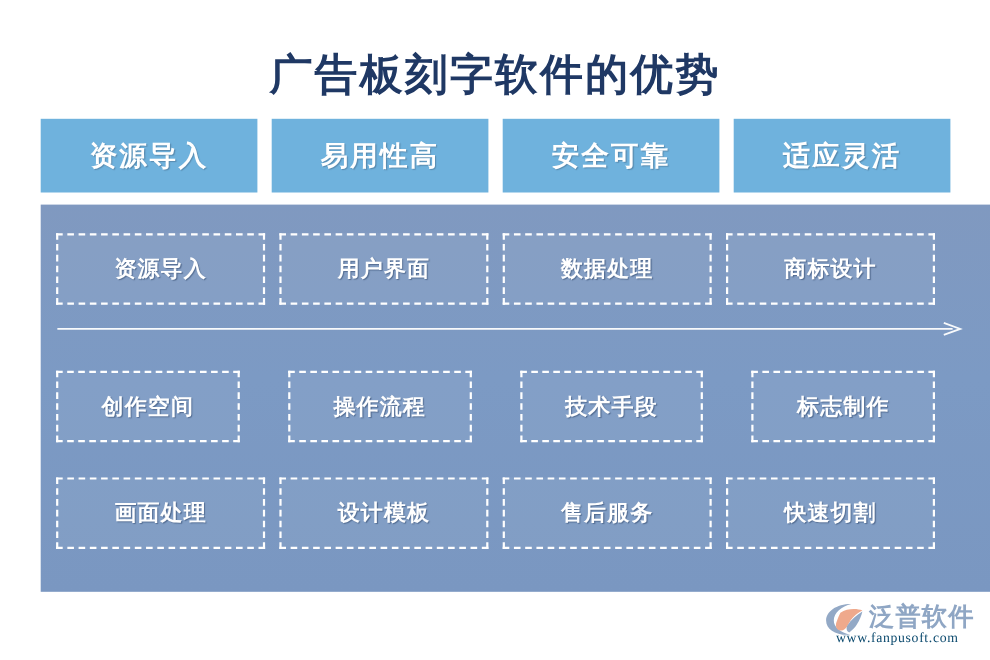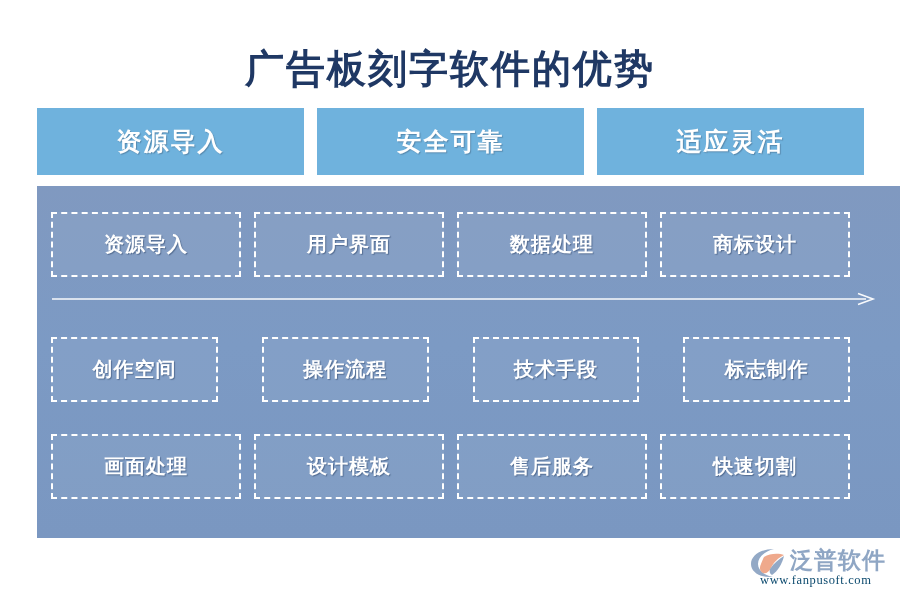--- a/index.html
+++ b/index.html
@@ -153,20 +153,23 @@
 
 <div class="slide">
 
   <div class="title">广告板刻字软件的优势</div>
 
   <div class="header-row">
     <div class="header-cell">
       <span>资源导入</span>
     </div>
     <div class="header-cell">
+      <span>易用性高</span>
+    </div>
+    <div class="header-cell">
       <span>安全可靠</span>
     </div>
     <div class="header-cell">
       <span>适应灵活</span>
     </div>
   </div>
 
   <div class="panel">
 
     <div class="grid-row r1">

